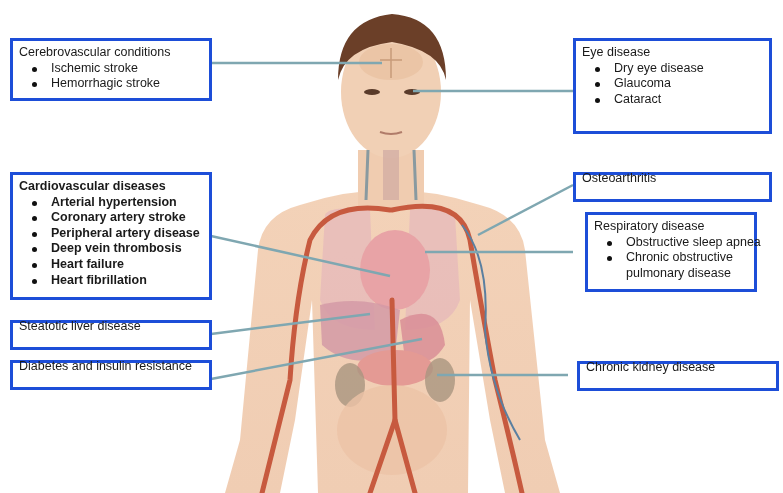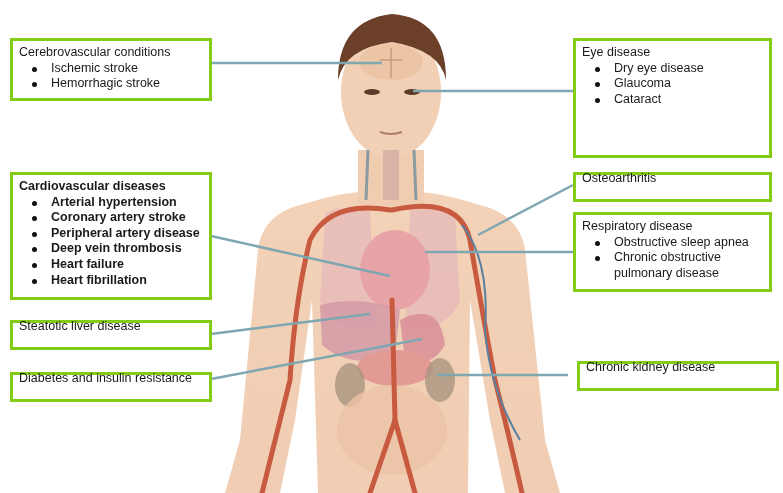--- a/index.html
+++ b/index.html
@@ -1,21 +1,21 @@
 <!DOCTYPE html>
 <html><head>
 <meta charset="utf-8">
 <style>
   html, body { margin: 0; padding: 0; background: #ffffff; }
   body { width: 783px; height: 493px; position: relative; overflow: hidden;
          font-family: "Liberation Sans", sans-serif; color: #1a1a1a; }
   .stage { position: absolute; left: 0; top: 0; width: 783px; height: 493px; }
   svg.figure { position: absolute; left: 0; top: 0; }
   .box { position: absolute; box-sizing: border-box; background: #ffffff;
-         border: 3px solid #84cc16; padding: 4px 6px 20px 6px;
+         border: 3px solid #1d4ed8; padding: 4px 6px 20px 6px;
          font-size: 12.5px; line-height: 15.6px; }
   .box .title { display: block; white-space: nowrap; }
   .box ul { list-style: none; margin: 0; padding: 0; }
   .box li { position: relative; padding-left: 32px; white-space: nowrap; }
   .box li.wrap { white-space: normal; }
   .box li::before { content: ""; position: absolute; left: 13px; top: 6px;
                     width: 5px; height: 5px; border-radius: 50%; background: #111; }
   .single { display: flex; align-items: center; }
 </style>
 </head>
@@ -94,21 +94,21 @@
   </svg>
 
   <div class="box" style="left:10px; top:38px; width:202px; height:63px;">
     <span class="title">Cerebrovascular conditions</span>
     <ul>
       <li>Ischemic stroke</li>
       <li>Hemorrhagic stroke</li>
     </ul>
   </div>
 
-  <div class="box" style="left:573px; top:38px; width:199px; height:120px;">
+  <div class="box" style="left:573px; top:38px; width:199px; height:96px;">
     <span class="title">Eye disease</span>
     <ul>
       <li>Dry eye disease</li>
       <li>Glaucoma</li>
       <li>Cataract</li>
     </ul>
   </div>
 
   <div class="box" style="left:10px; top:172px; width:202px; height:128px;font-weight:bold;">
     <span class="title">Cardiovascular diseases</span>
@@ -119,33 +119,33 @@
       <li>Deep vein thrombosis</li>
       <li>Heart failure</li>
       <li>Heart fibrillation</li>
     </ul>
   </div>
 
   <div class="box single" style="left:573px; top:172px; width:199px; height:28px;">
     <span class="title">Osteoarthritis</span>
   </div>
 
-  <div class="box" style="left:573px; top:212px; width:199px; height:80px;">
+  <div class="box" style="left:585px; top:212px; width:172px; height:80px;">
     <span class="title">Respiratory disease</span>
     <ul>
       <li>Obstructive sleep apnea</li>
       <li class="wrap" style="width:140px;">Chronic obstructive pulmonary disease</li>
     </ul>
   </div>
 
   <div class="box single" style="left:10px; top:320px; width:202px; height:30px;">
     <span class="title">Steatotic liver disease</span>
   </div>
 
-  <div class="box single" style="left:10px; top:372px; width:202px; height:30px;">
+  <div class="box single" style="left:10px; top:360px; width:202px; height:30px;">
     <span class="title">Diabetes and insulin resistance</span>
   </div>
 
   <div class="box single" style="left:568px; top:361px; width:202px; height:30px;margin-left:9px;">
     <span class="title">Chronic kidney disease</span>
   </div>
 
 </div>
 
 </body></html>

